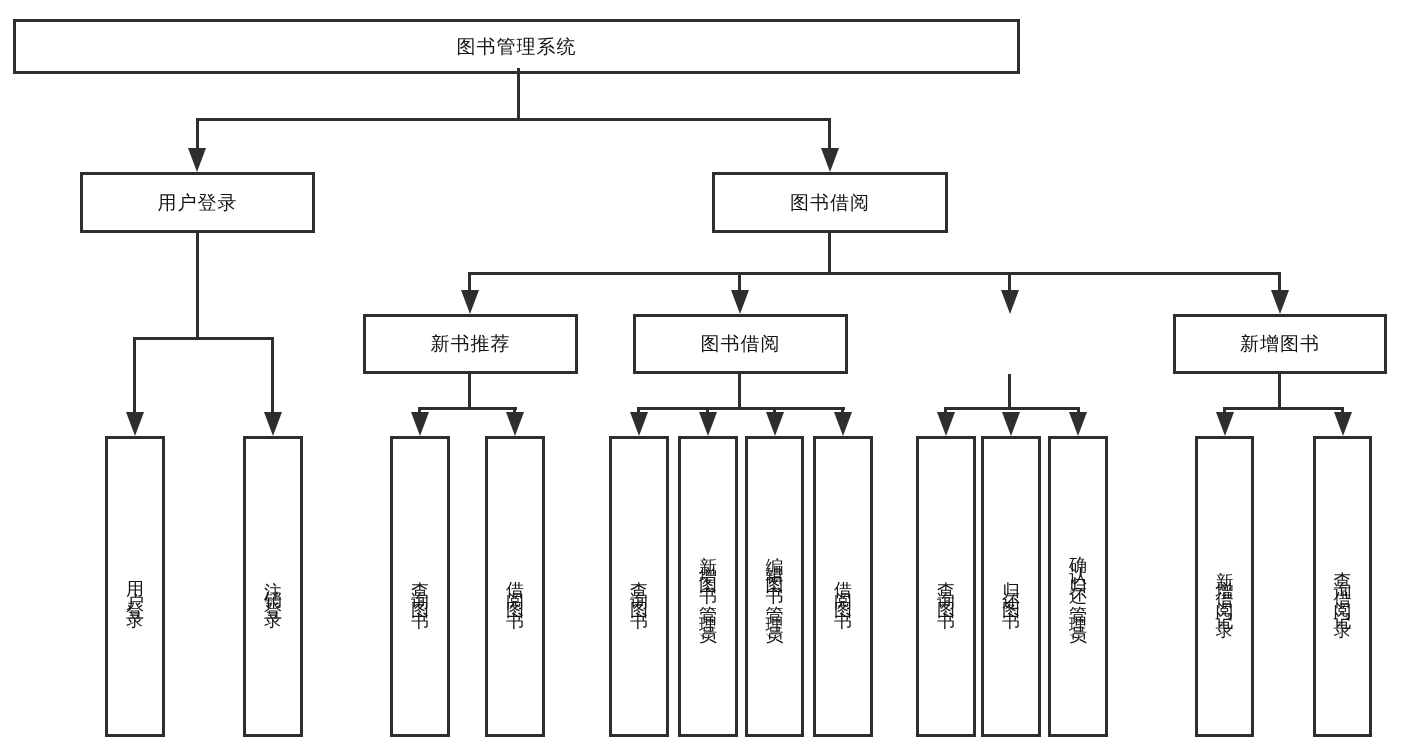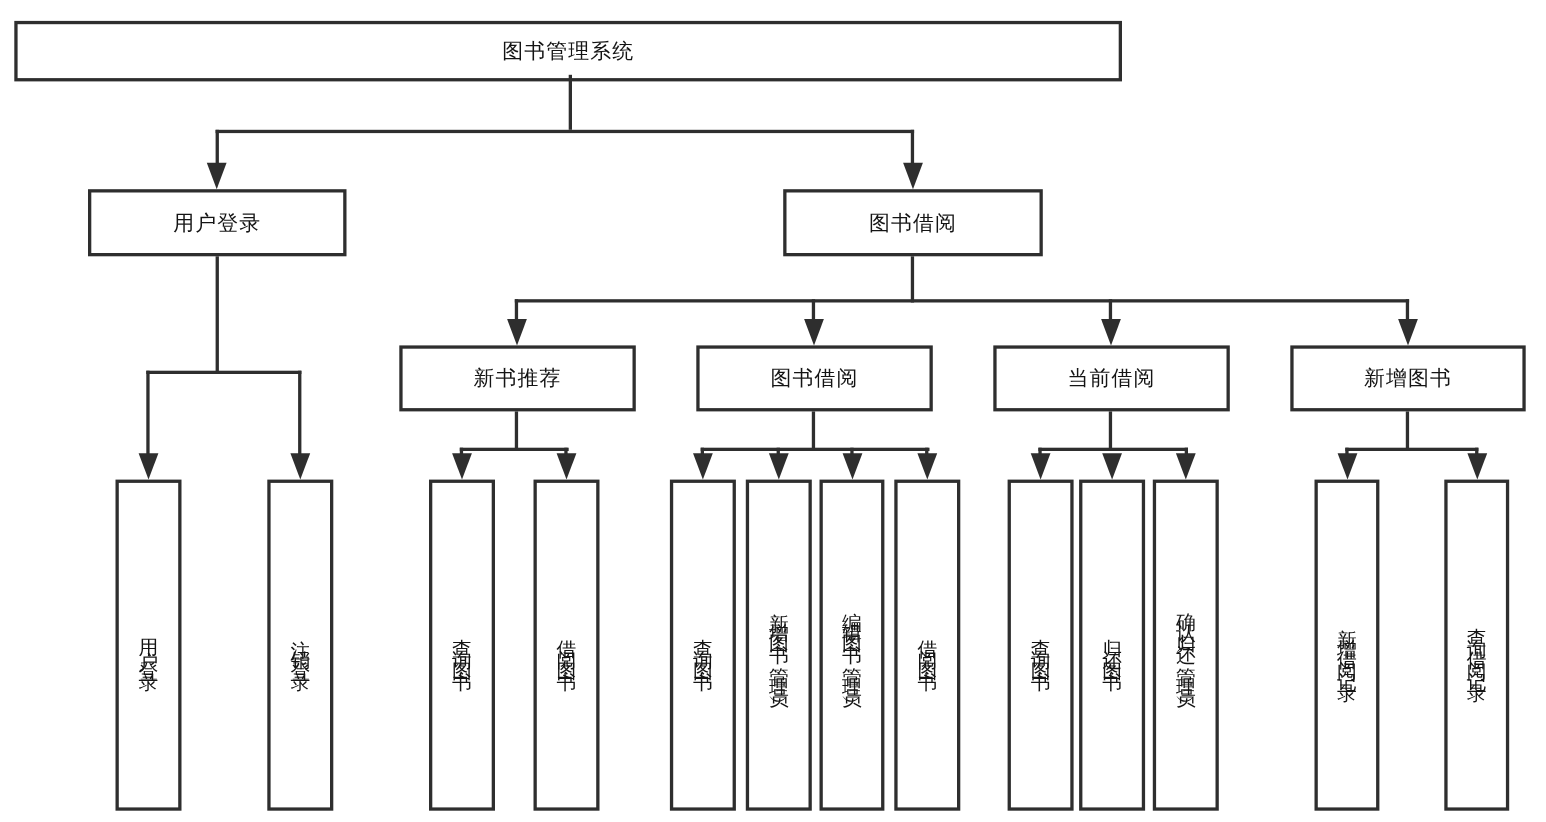--- a/index.html
+++ b/index.html
@@ -45,23 +45,20 @@
   </div>
   <div class="box" style="left:712px;top:172px;width:236px;height:61px;">
     <span>图书借阅</span>
   </div>
 
   <div class="box" style="left:363px;top:314px;width:215px;height:60px;">
     <span>新书推荐</span>
   </div>
   <div class="box" style="left:633px;top:314px;width:215px;height:60px;">
     <span>图书借阅</span>
-  </div>
-  <div class="box" style="left:903px;top:314px;width:215px;height:60px;">
-    <span>当前借阅</span>
   </div>
   <div class="box" style="left:1173px;top:314px;width:214px;height:60px;">
     <span>新增图书</span>
   </div>
 
   <div class="box vbox" style="left:105px;top:436px;width:60px;height:301px;">
     <span class="vtxt">用户登录</span>
   </div>
   <div class="box vbox" style="left:243px;top:436px;width:60px;height:301px;">
     <span class="vtxt">注销登录</span>

